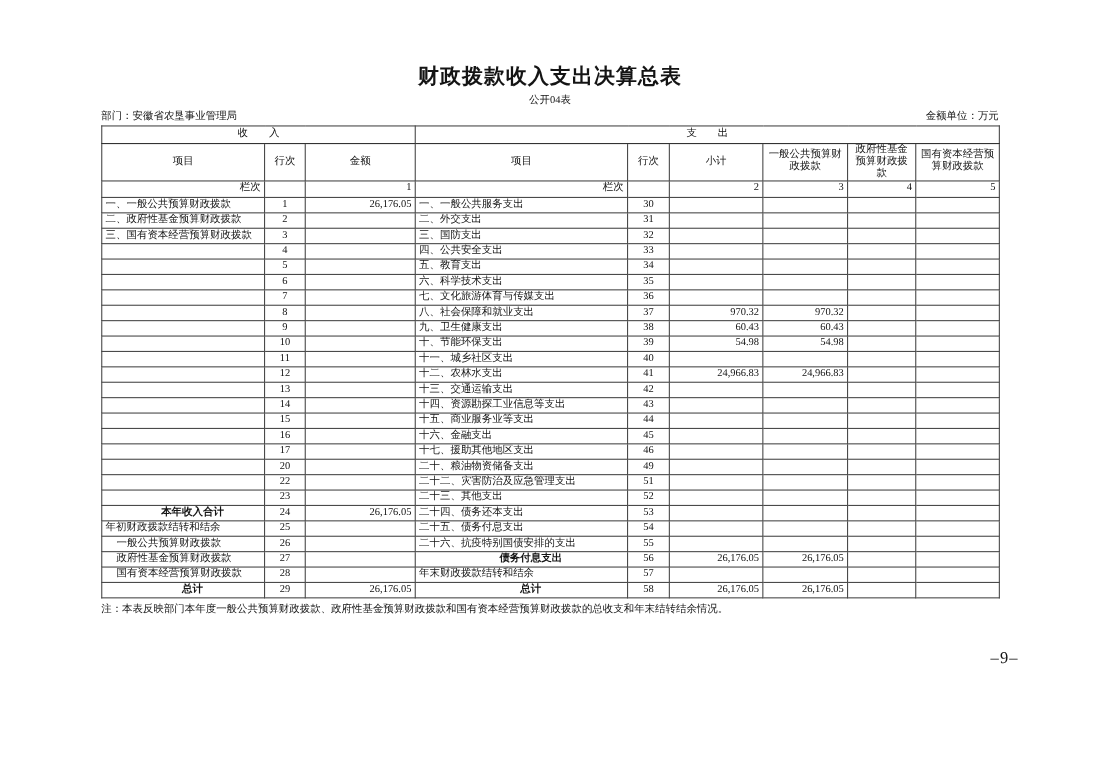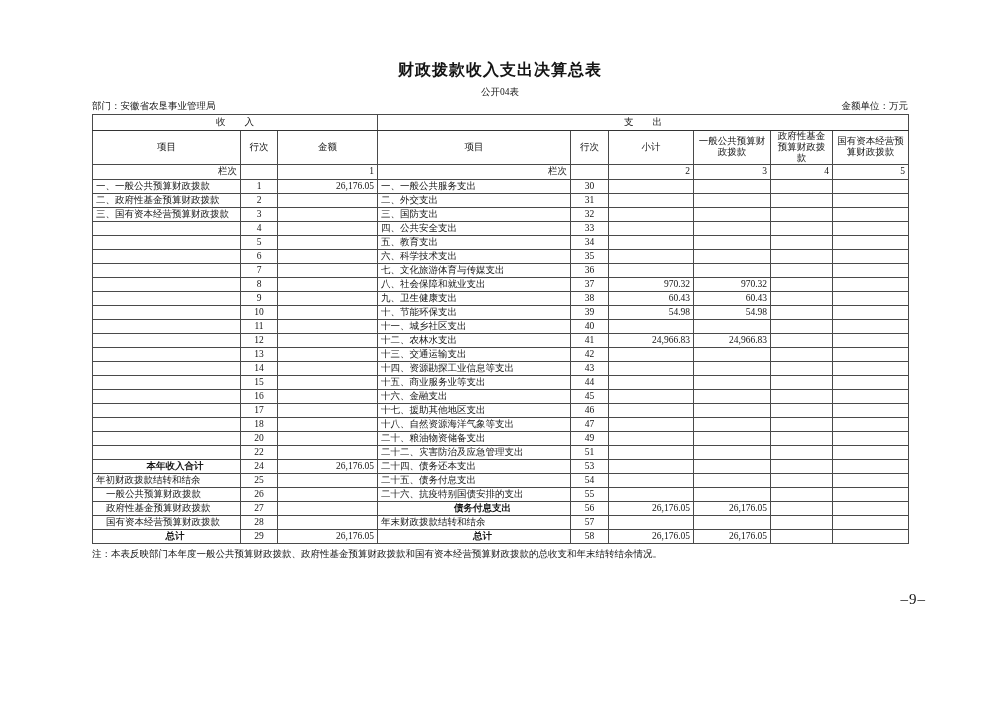--- a/index.html
+++ b/index.html
@@ -4,21 +4,21 @@
 <style>
   html,body{margin:0;padding:0;background:#e8e8e8;}
   .page{
     width:1000px;height:707px;background:#ffffff;position:relative;
     font-family:"Liberation Serif","DejaVu Serif",serif;color:#141414;
     margin:0 auto;overflow:hidden;
   }
   .content{position:absolute;left:92px;top:0;width:816px;}
   .doc-title{
     text-align:center;margin-top:59px;font-family:"Liberation Sans","DejaVu Sans",sans-serif;
-    font-weight:bold;font-size:16px;letter-spacing:1px;line-height:22px;
+    font-weight:bold;font-size:19px;letter-spacing:1px;line-height:22px;
   }
   .meta-right{ text-align:center;font-size:9.5px;line-height:12px;margin-top:5px; }
   .meta-row{
     display:flex;justify-content:space-between;font-size:9.5px;line-height:12px;
     margin-top:2px;margin-bottom:2px;
   }
   table.fin{
     width:816px;border-collapse:collapse;table-layout:fixed;
     font-size:9.5px;line-height:1.15;
   }
@@ -279,31 +279,20 @@
             <td class="num-r"></td>
             <td class="item">十七、援助其他地区支出</td>
             <td class="num-c">46</td>
             <td class="num-r"></td>
             <td class="num-r"></td>
             <td class="num-r"></td>
             <td class="num-r"></td>
           </tr>
           <tr>
             <td class="item"></td>
-            <td class="num-c">18</td>
-            <td class="num-r"></td>
-            <td class="item">十八、自然资源海洋气象等支出</td>
-            <td class="num-c">47</td>
-            <td class="num-r"></td>
-            <td class="num-r"></td>
-            <td class="num-r"></td>
-            <td class="num-r"></td>
-          </tr>
-          <tr>
-            <td class="item"></td>
             <td class="num-c">20</td>
             <td class="num-r"></td>
             <td class="item">二十、粮油物资储备支出</td>
             <td class="num-c">49</td>
             <td class="num-r"></td>
             <td class="num-r"></td>
             <td class="num-r"></td>
             <td class="num-r"></td>
           </tr>
           <tr>
@@ -311,20 +300,31 @@
             <td class="num-c">22</td>
             <td class="num-r"></td>
             <td class="item">二十二、灾害防治及应急管理支出</td>
             <td class="num-c">51</td>
             <td class="num-r"></td>
             <td class="num-r"></td>
             <td class="num-r"></td>
             <td class="num-r"></td>
           </tr>
           <tr>
+            <td class="item"></td>
+            <td class="num-c">23</td>
+            <td class="num-r"></td>
+            <td class="item">二十三、其他支出</td>
+            <td class="num-c">52</td>
+            <td class="num-r"></td>
+            <td class="num-r"></td>
+            <td class="num-r"></td>
+            <td class="num-r"></td>
+          </tr>
+          <tr>
             <td class="item total">本年收入合计</td>
             <td class="num-c">24</td>
             <td class="num-r">26,176.05</td>
             <td class="item">二十四、债务还本支出</td>
             <td class="num-c">53</td>
             <td class="num-r"></td>
             <td class="num-r"></td>
             <td class="num-r"></td>
             <td class="num-r"></td>
           </tr>

